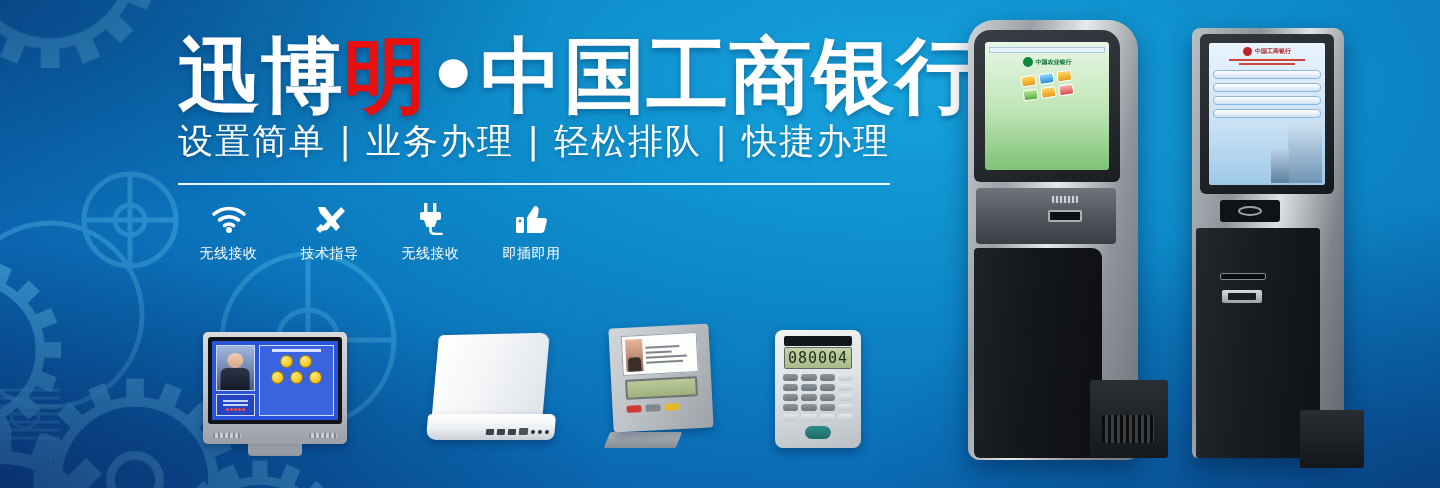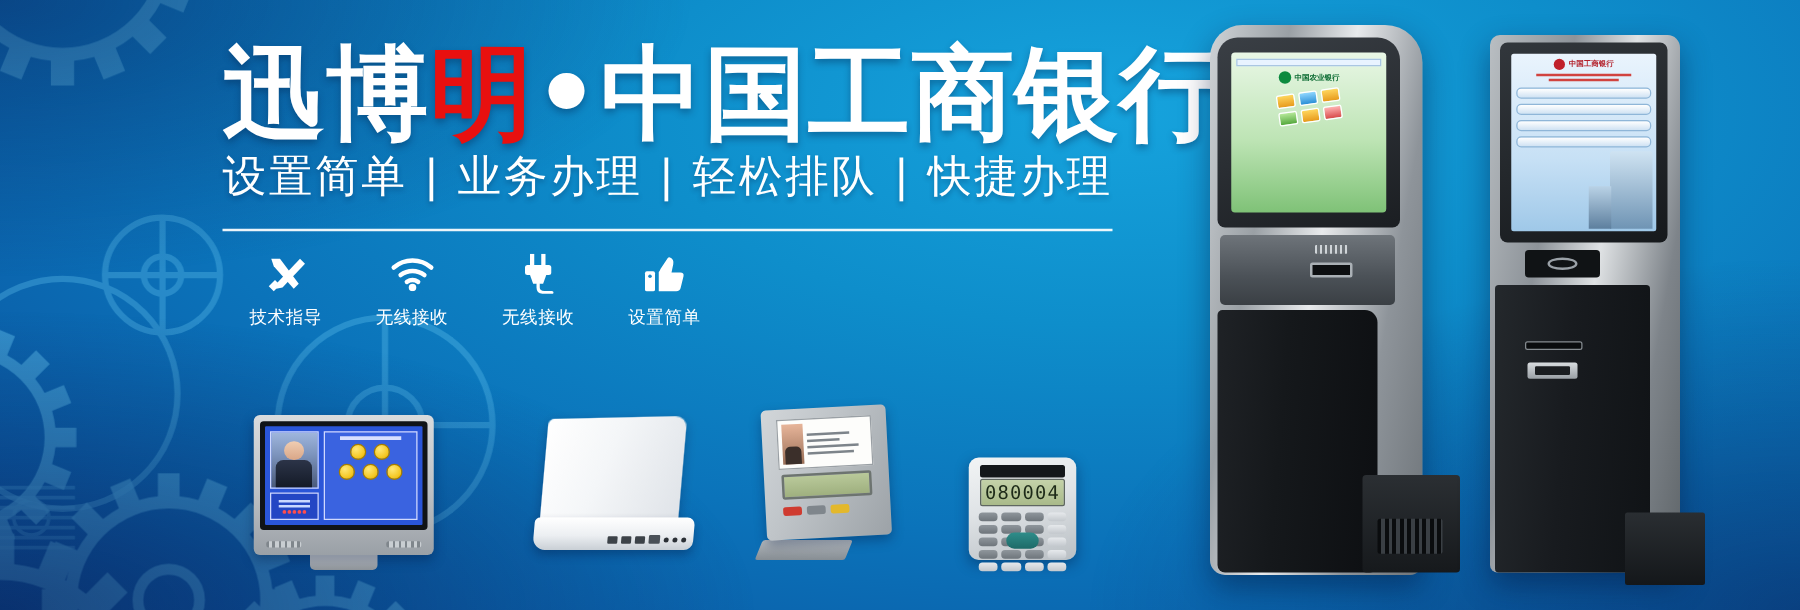--- a/index.html
+++ b/index.html
@@ -165,21 +165,20 @@
     position:absolute; left:4px; bottom:0; width:72px; height:16px;
     background:linear-gradient(180deg,#b4babf,#868d93); transform:skewX(-22deg); border-radius:2px;
   }
 
   
   .keypad{ position:absolute; left:775px; top:12px; width:86px; height:118px; }
   .kp-body{
     position:absolute; inset:0; border-radius:8px;
     background:linear-gradient(165deg,#f2f4f5 0%,#dfe3e6 45%,#b9bfc4 100%);
     box-shadow:0 4px 10px rgba(0,20,60,.38);
-    margin-top:36px;
   }
   .kp-top{ position:absolute; left:9px; top:6px; right:9px; height:10px; background:#14171a; border-radius:2px; }
   .kp-lcd{
     position:absolute; left:9px; top:17px; right:9px; height:22px;
     background:linear-gradient(180deg,#c4d2a9,#a9ba8a); border:1px solid #5f6761; border-radius:2px;
     display:flex; align-items:center; justify-content:center;
   }
   .kp-num{ font-family:"DejaVu Sans Mono","Liberation Mono",monospace; font-size:15px; color:#1d2a18; letter-spacing:1px; }
   .kp-grid{ position:absolute; left:8px; top:44px; right:8px;
     display:grid; grid-template-columns:repeat(4,1fr); gap:3px; }
@@ -352,41 +351,41 @@
     <div class="title"><span>迅博</span><span class="red">明</span><span class="dot">•</span><span>中国工商银行</span></div>
 
     <div class="subtitle">设置简单 | 业务办理 | 轻松排队 | 快捷办理</div>
 
     <div class="divider"></div>
 
     <div class="features">
 
       <div class="feature">
         <div class="ic">
-          <svg width="32" height="30" viewBox="0 0 32 30">
-            <path d="M4 3 L11 3 L26 23 L22 27 L6 9 Z" fill="#fff"></path>
-            <path d="M27 3 L31 7 L13 26 L8 27 L9 22 Z" fill="#fff"></path>
-            <path d="M2 25 L7 20 L11 24 L6 29 Z" fill="#fff"></path>
-          </svg>
-        </div>
-        <div class="lbl">技术指导</div>
-      </div>
-
-      <div class="feature">
-        <div class="ic">
           <svg width="36" height="28" viewBox="0 0 36 28">
               <g fill="none" stroke="#fff" stroke-width="3.6" stroke-linecap="round">
             <path d="M3 9 A23 23 0 0 1 33 9"></path>
                 <path d="M8.5 15 A15.5 15.5 0 0 1 27.5 15"></path>
                 <path d="M13.5 20.5 A8 8 0 0 1 22.5 20.5"></path>
               </g>
             <circle cx="18" cy="25" r="3" fill="#fff"></circle>
             </svg>
         </div>
         <div class="lbl">无线接收</div>
+      </div>
+
+      <div class="feature">
+        <div class="ic">
+          <svg width="32" height="30" viewBox="0 0 32 30">
+            <path d="M4 3 L11 3 L26 23 L22 27 L6 9 Z" fill="#fff"></path>
+            <path d="M27 3 L31 7 L13 26 L8 27 L9 22 Z" fill="#fff"></path>
+            <path d="M2 25 L7 20 L11 24 L6 29 Z" fill="#fff"></path>
+          </svg>
+        </div>
+        <div class="lbl">技术指导</div>
       </div>
 
 
       <div class="feature">
         <div class="ic">
           <svg width="30" height="32" viewBox="0 0 30 32">
             <rect x="8" y="0" width="3.4" height="9" fill="#fff"></rect>
             <rect x="17" y="0" width="3.4" height="9" fill="#fff"></rect>
             <rect x="4" y="9" width="21" height="8" rx="2" fill="#fff"></rect>
             <path d="M8 17 h13 l-2.5 7 h-8 Z" fill="#fff"></path>
@@ -397,21 +396,21 @@
       </div>
 
       <div class="feature">
         <div class="ic">
           <svg width="34" height="30" viewBox="0 0 34 30">
             <rect x="1" y="13" width="8" height="16" rx="1.5" fill="#fff"></rect>
             <circle cx="5" cy="17" r="1.4" fill="#1787c9"></circle>
             <path d="M12 29 h14 q3 0 3.6-3 l2.2-9 q.6-3-2.6-3 h-7 l1.4-6.6 q.7-4.2-2.6-5.4 -1.6-.5-2.3 1.2 L13.5 11 q-.8 1.9-1.5 2.6 Z" fill="#fff"></path>
           </svg>
         </div>
-        <div class="lbl">设置简单</div>
+        <div class="lbl">即插即用</div>
       </div>
 
 
 
     </div>
   </div>
 
   <div class="products">
 
     <div class="monitor">

